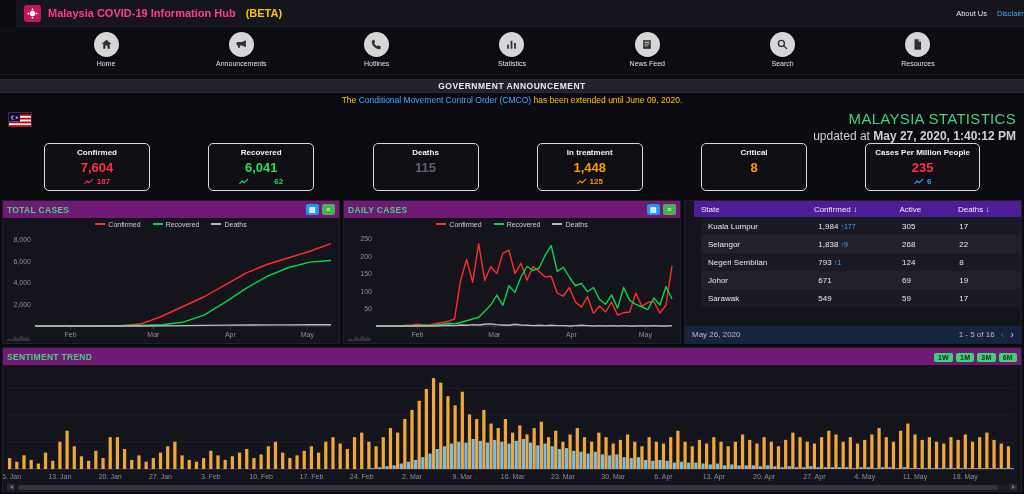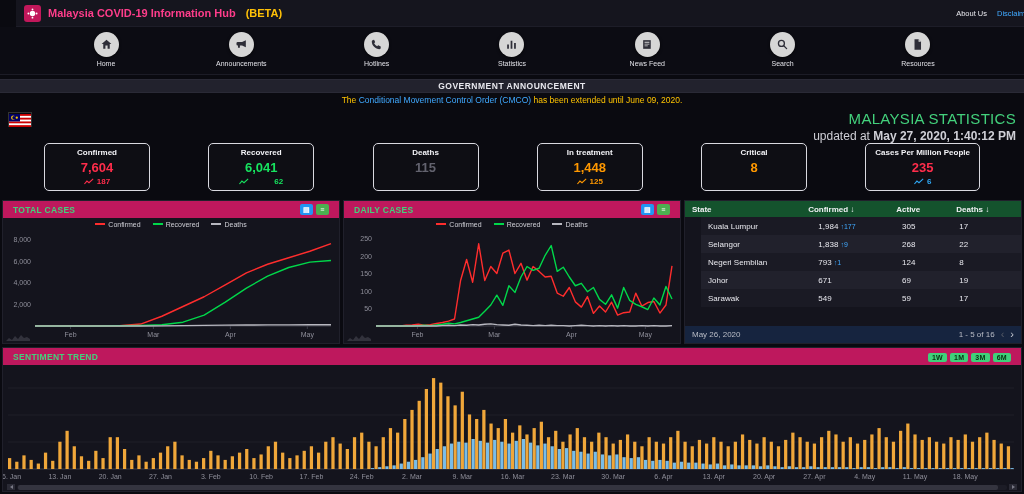--- a/index.html
+++ b/index.html
@@ -29,36 +29,36 @@
   .stats-updated{font-size:12px;color:#cfcfd6;margin-top:2px;padding-left:36px;}
   
   .cards{position:absolute;top:143px;left:0;width:100%;display:flex;justify-content:space-between;padding:0 44px;box-sizing:border-box;}
   .card{border:1px solid #d9d9e0;border-radius:5px;min-width:106px;height:48px;display:flex;flex-direction:column;align-items:center;justify-content:space-between;padding:4px 9px;box-sizing:border-box;background:rgba(255,255,255,0.02);}
   .card-label{font-size:8px;font-weight:bold;color:#f2f2f6;white-space:nowrap;}
   .card-value{font-size:13px;font-weight:bold;line-height:13px;}
   .card-delta{font-size:8px;font-weight:bold;display:flex;gap:3px;align-items:center;height:9px;}
   
   .panels{position:absolute;top:200px;left:2px;right:2px;height:144px;display:flex;gap:3px;}
   .panel{background:#14141d;flex:1;display:flex;flex-direction:column;overflow:hidden;border:1px solid #20202b;position:relative;}
-  .panel-h{height:17px;background:#be185d;display:flex;align-items:center;padding:0 10px;font-size:8.5px;font-weight:bold;color:#43d17c;justify-content:space-between;flex:0 0 auto;letter-spacing:.3px;}
+  .panel-h{height:17px;background:#701a75;display:flex;align-items:center;padding:0 4px;font-size:8.5px;font-weight:bold;color:#43d17c;justify-content:space-between;flex:0 0 auto;letter-spacing:.3px;}
   .hdr-btns{display:flex;gap:3px;}
   .icon-btn{width:13px;height:11px;border-radius:2px;font-size:7px;color:#fff;display:flex;align-items:center;justify-content:center;cursor:pointer;line-height:1;}
   .btn-blue{background:#2196f3;}
   .btn-green{background:#4caf50;}
   .legend{display:flex;justify-content:center;gap:12px;font-size:7px;color:#cfcfd6;height:12px;align-items:center;flex:0 0 auto;}
   .legend-item{display:flex;align-items:center;cursor:pointer;}
   .legend-swatch{width:10px;height:2px;display:inline-block;margin-right:3px;}
   .chart-svg{display:block;}
   .chart-svg text{fill:#8f8f9a;font-size:7px;font-family:"Liberation Sans",sans-serif;}
   .mini-nav{position:absolute;left:3px;bottom:2px;opacity:.8;}
   
   .filter-input{background:#101018;border:1px solid #3a3a46;border-radius:3px;color:#cfcfd6;font-size:7.5px;height:11px;width:104px;padding:0 4px;font-family:"Liberation Sans",sans-serif;}
   .tbl{flex:1;display:flex;flex-direction:column;font-size:8px;}
   .tgrid{display:grid;grid-template-columns:1.45fr 1.1fr .75fr .72fr;align-items:center;padding:0 7px;}
-  .thead{background:#14532d;height:16px;font-weight:bold;color:#f0f0f4;flex:0 0 auto;}
+  .thead{background:#4c1d95;height:16px;font-weight:normal;color:#f0f0f4;flex:0 0 auto;margin-left:9px;}
   .th{cursor:pointer;white-space:nowrap;}
   .tbody{flex:1;margin-left:16px;}
   .tr{height:18px;cursor:pointer;}
   .tr:nth-child(odd){background:#1a1a24;}
   .tr:nth-child(even){background:#21212c;}
   .td{white-space:nowrap;}
   .cdelta{color:#40a9ff;font-size:7px;margin-left:2px;}
   .tbl-foot{height:17px;background:#16243f;display:flex;justify-content:space-between;align-items:center;padding:0 7px;font-size:8px;color:#b9bcc6;flex:0 0 auto;}
   .pager{display:flex;align-items:center;gap:6px;}
   .pg-btn{font-size:11px;line-height:9px;cursor:pointer;}

